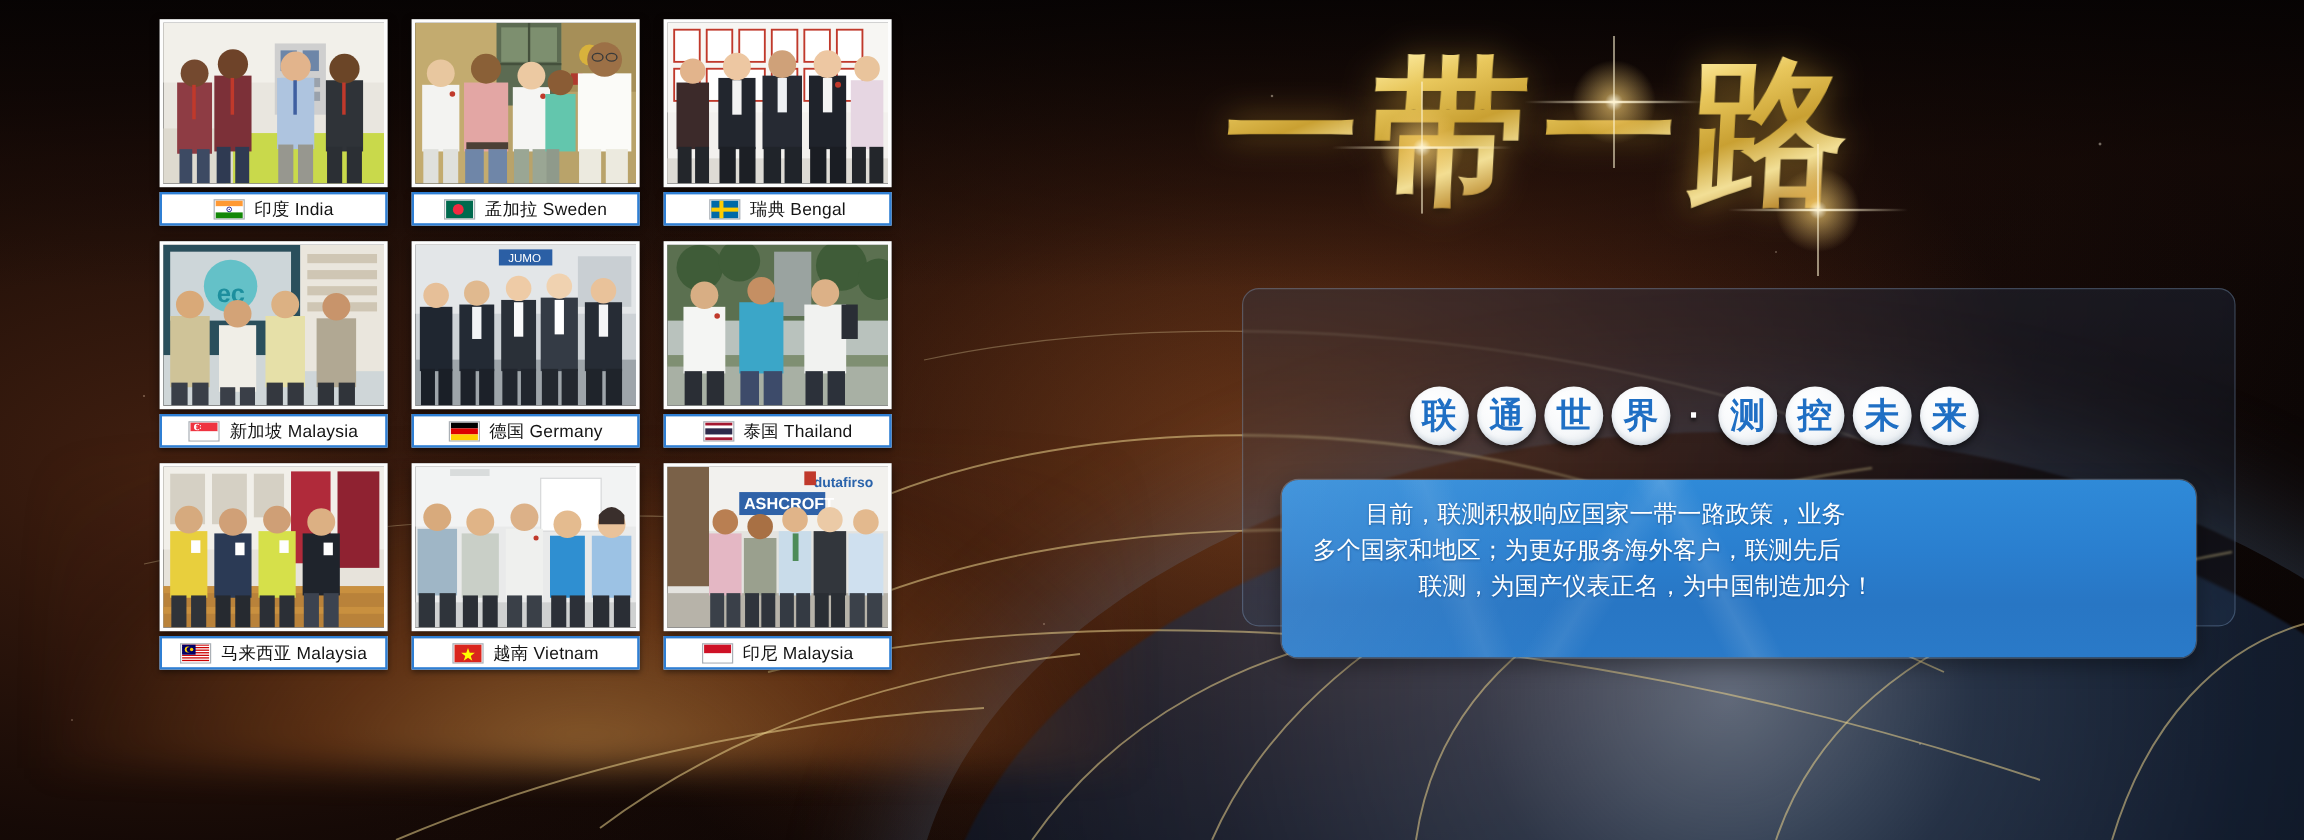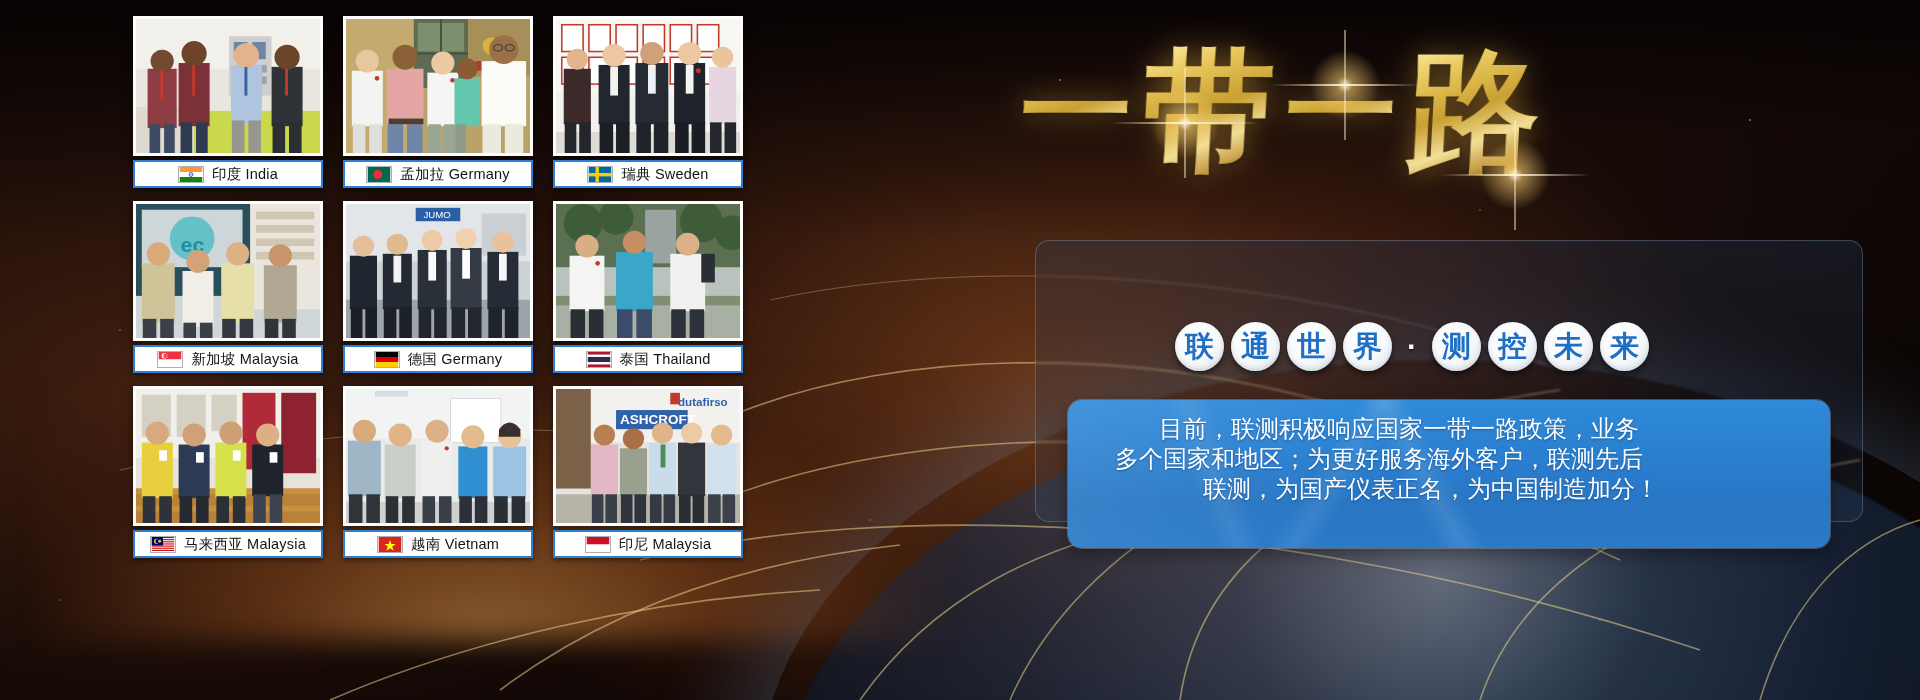--- a/index.html
+++ b/index.html
@@ -162,25 +162,24 @@
   }
   #body-card .streak {
     position: absolute; inset: 0; pointer-events: none;
     background:
       linear-gradient(62deg, rgba(255,255,255,0.0) 44%, rgba(255,255,255,0.10) 47%, rgba(255,255,255,0.0) 50%),
       linear-gradient(-58deg, rgba(255,255,255,0.0) 60%, rgba(255,255,255,0.08) 63%, rgba(255,255,255,0.0) 66%),
       linear-gradient(70deg, rgba(255,255,255,0.0) 18%, rgba(255,255,255,0.07) 21%, rgba(255,255,255,0.0) 24%);
   }
   .body-line {
     position: relative;
-    color: #ffffff; font-size: 24px; line-height: 30px;
+    color: #ffffff; font-size: 20px; line-height: 30px;
     font-family: Liberation Serif, serif;
     text-shadow: 0 1px 2px rgba(0,40,90,0.45);
     white-space: nowrap;
-    margin-left: 21px;
   }
   .body-line.indent { text-indent: 44px; }
   .body-line.center-ind { text-indent: 88px; }
 </style>
 </head>
 <body>
 
 <div id="stage">
 
   <div class="bg-earth"></div>
@@ -316,21 +315,21 @@
           </g>
         </svg>
       </div>
       <div class="caption">
         <span class="flag">
           <svg viewBox="0 0 30 20">
               <rect width="30" height="20" fill="#006A4E"></rect>
               <circle cx="13.5" cy="10" r="6" fill="#F42A41"></circle>
             </svg>
         </span>
-        <span class="cap-text">孟加拉 Germany</span>
+        <span class="cap-text">孟加拉 Sweden</span>
       </div>
     </div>
 
     <div class="cell">
       <div class="photo">
         <svg viewBox="0 0 190 140" preserveAspectRatio="none">
           <rect width="190" height="140" fill="#f3f1ee"></rect>
           <rect x="0" y="0" width="190" height="78" fill="#f7f6f3"></rect>
           <g fill="#ffffff" stroke="#c0392b" stroke-width="1.6">
             <rect x="6" y="6" width="22" height="28"></rect>
@@ -384,21 +383,21 @@
         </svg>
       </div>
       <div class="caption">
         <span class="flag">
           <svg viewBox="0 0 30 20">
               <rect width="30" height="20" fill="#006AA7"></rect>
               <rect x="0" y="8" width="30" height="4.5" fill="#FECC00"></rect>
               <rect x="9" y="0" width="4.5" height="20" fill="#FECC00"></rect>
             </svg>
         </span>
-        <span class="cap-text">瑞典 Sweden</span>
+        <span class="cap-text">瑞典 Bengal</span>
       </div>
     </div>
 
     <div class="cell">
       <div class="photo">
         <svg viewBox="0 0 190 140" preserveAspectRatio="none">
           <rect width="190" height="140" fill="#cfd6d8"></rect>
           <rect x="0" y="0" width="118" height="96" fill="#2a4f5c"></rect>
           <rect x="6" y="6" width="104" height="60" fill="#cdd6d9"></rect>
           <circle cx="58" cy="36" r="23" fill="#2bb5bf" opacity="0.65"></circle>

